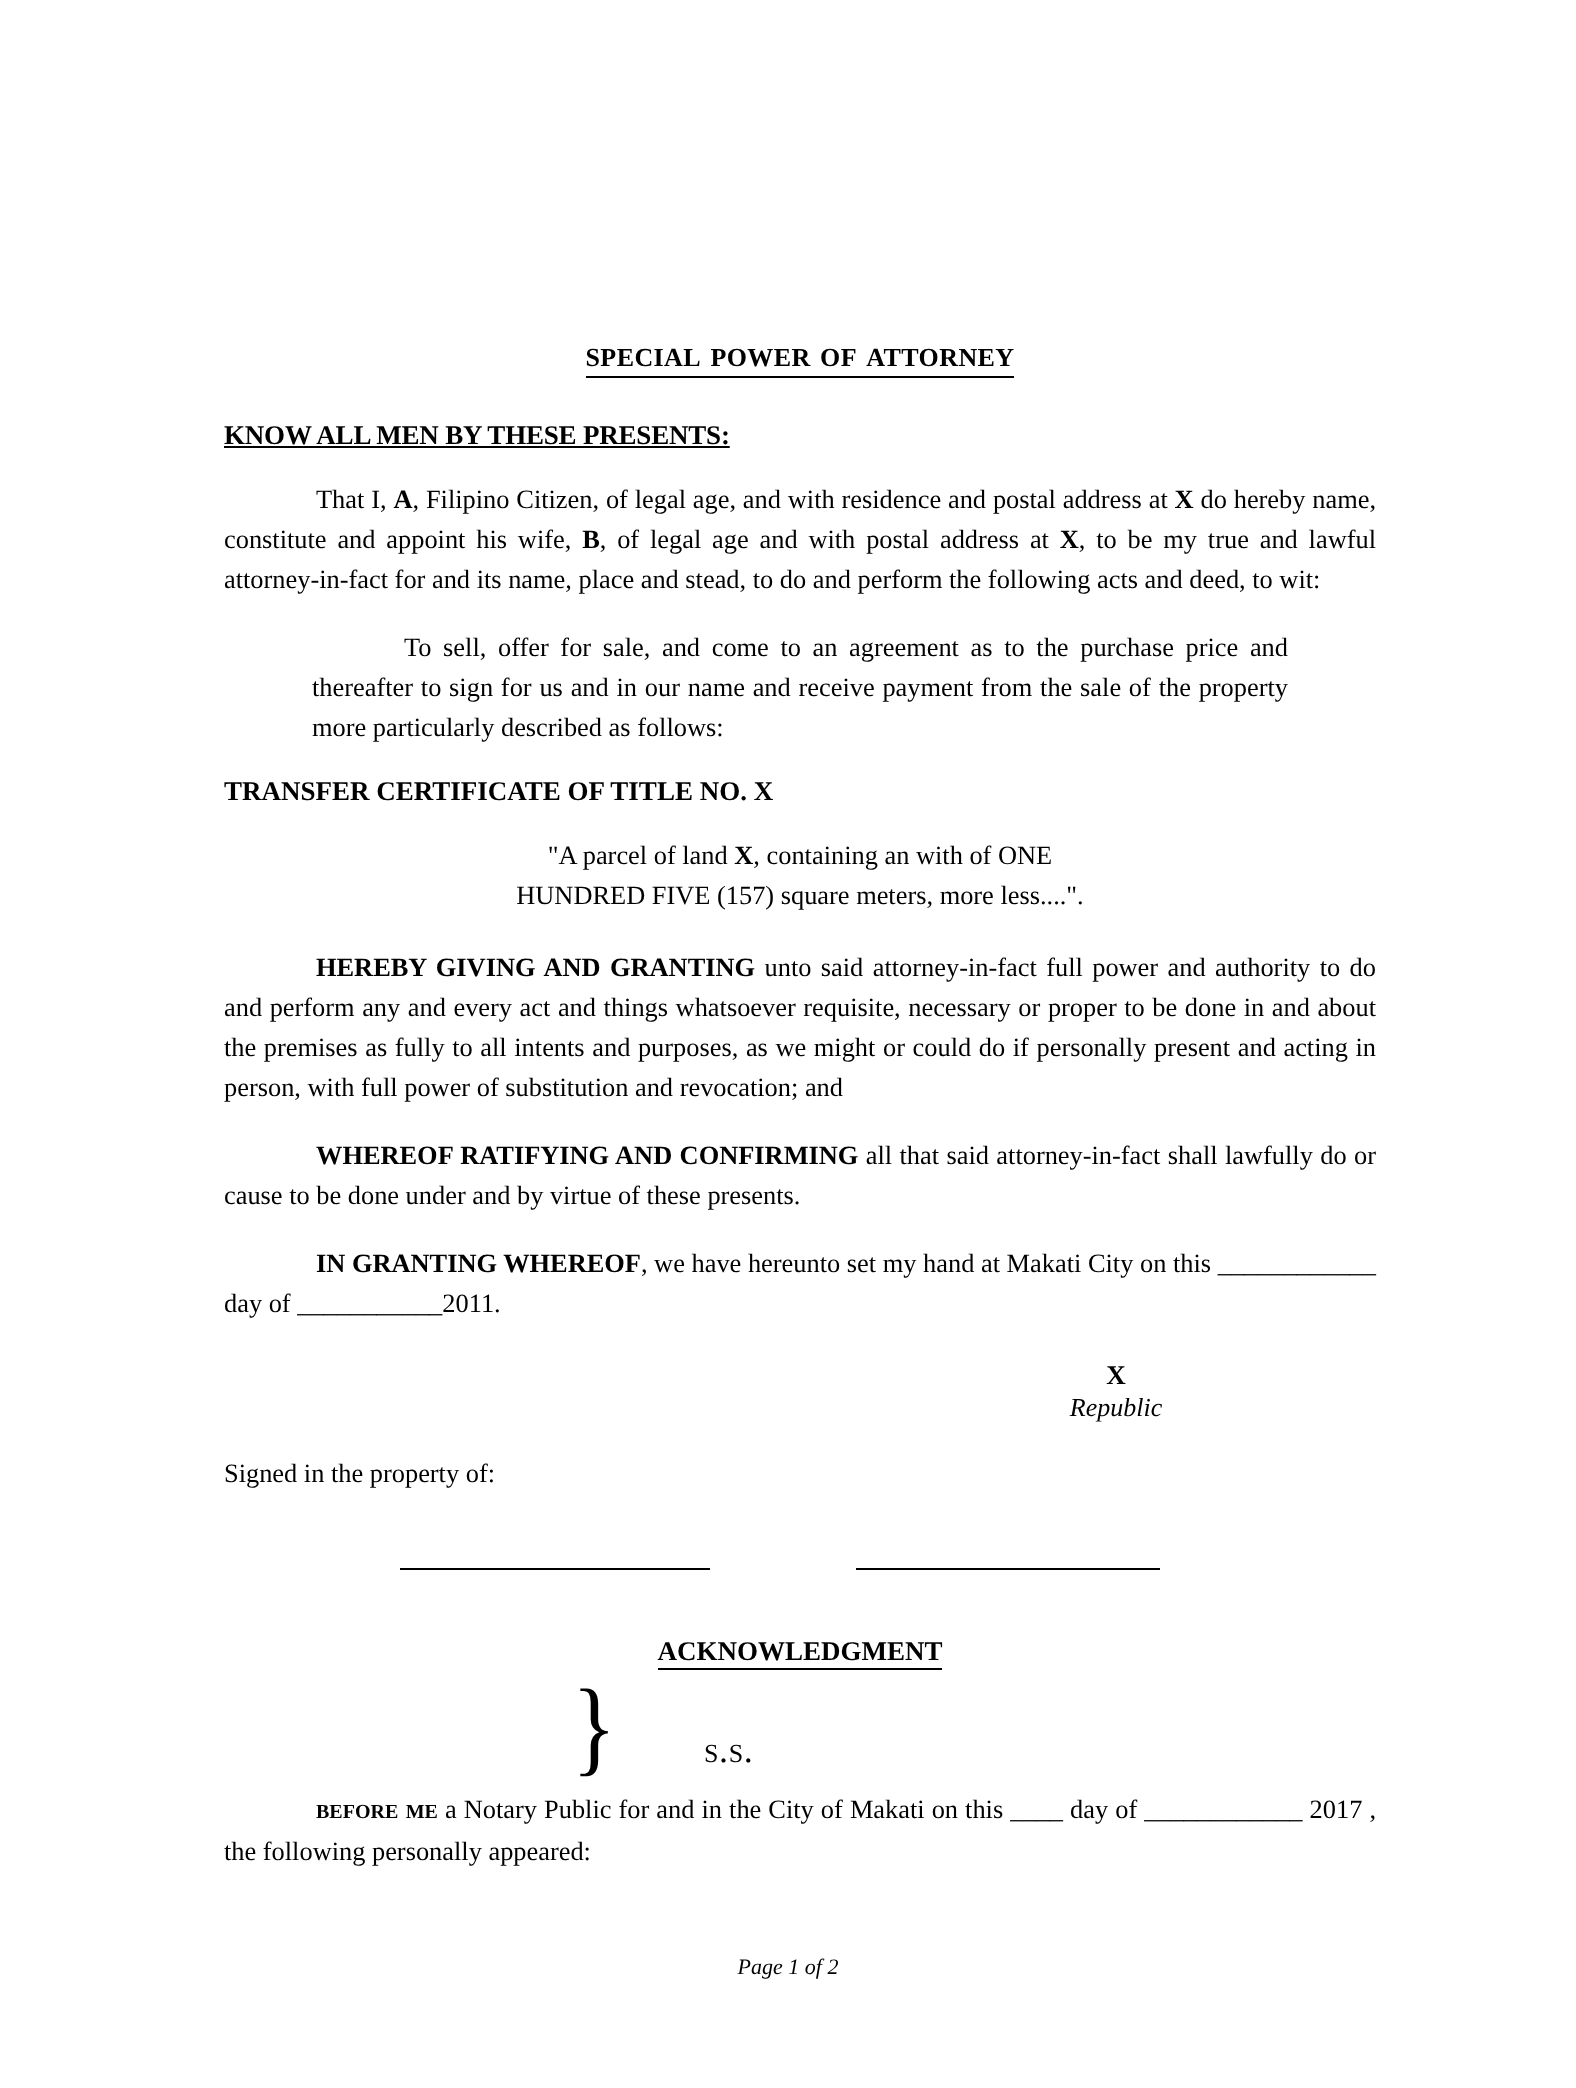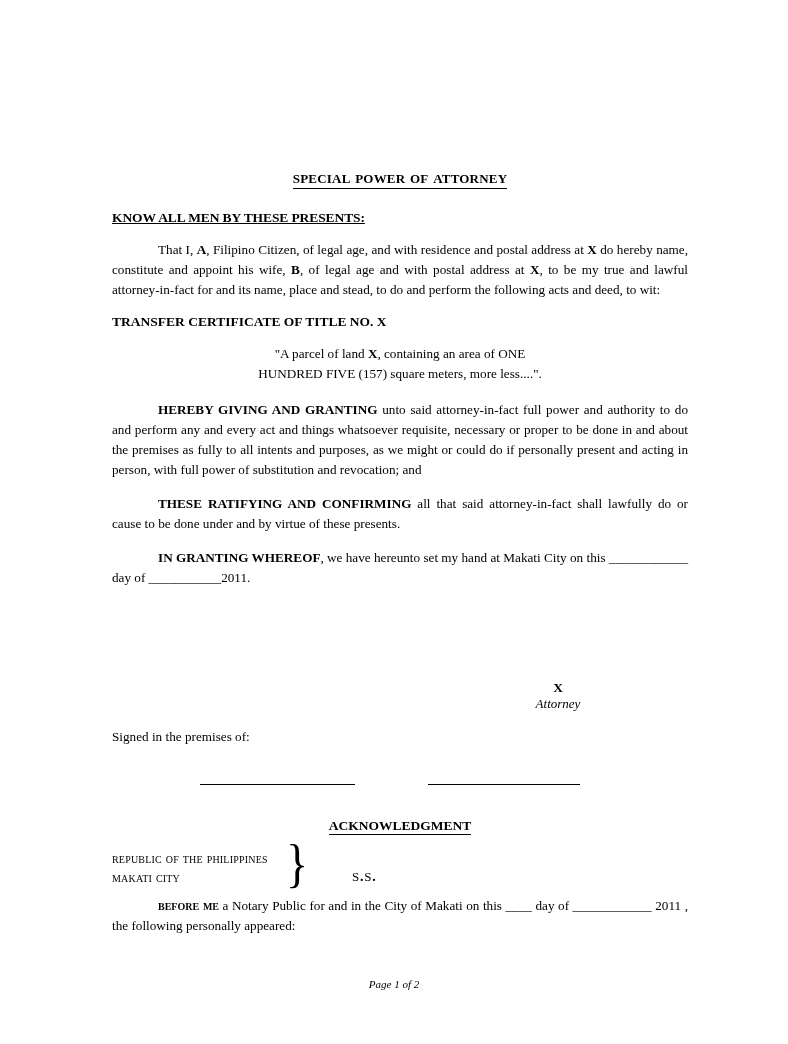--- a/index.html
+++ b/index.html
@@ -210,49 +210,48 @@
 <div class="page">
 
   <div class="content">
 
     <div class="doc-title"><span class="tl-inner">Special Power of Attorney</span></div>
 
     <div class="heading-left">KNOW ALL MEN BY THESE PRESENTS:</div>
 
     <p class="body indent"><span>That I, </span><b class="ph">A</b><span>, Filipino Citizen, of legal age, and with residence and postal address at </span><b class="ph">X</b><span> do hereby name, constitute and appoint his wife, </span><b class="ph">B</b><span>, of legal age and with postal address at </span><b class="ph">X</b><span>, to be my true and lawful attorney-in-fact for and its name, place and stead, to do and perform the following acts and deed, to wit:</span></p>
 
+    <div class="inner-block">
+      <p>To sell, offer for sale, and come to an agreement as to the purchase price and thereafter to sign for us and in our name and receive payment from the sale of the property more particularly described as follows:</p>
+    </div>
 
     <div class="center-head">TRANSFER CERTIFICATE OF TITLE NO. X</div>
 
-    <div class="center-quote"><span>"A parcel of land </span><b class="ph">X</b><span>, containing an area of ONE</span><br><span>HUNDRED FIVE (157) square meters, more less....".</span></div>
+    <div class="center-quote"><span>"A parcel of land </span><b class="ph">X</b><span>, containing an with of ONE</span><br><span>HUNDRED FIVE (157) square meters, more less....".</span></div>
 
     <p class="body indent"><b>HEREBY GIVING AND GRANTING</b><span> unto said attorney-in-fact full power and authority to do and perform any and every act and things whatsoever requisite, necessary or proper to be done in and about the premises as fully to all intents and purposes, as we might or could do if personally present and acting in person, with full power of substitution and revocation; and</span></p>
 
-    <p class="body indent"><b>THESE RATIFYING AND CONFIRMING</b><span> all that said attorney-in-fact shall lawfully do or cause to be done under and by virtue of these presents.</span></p>
+    <p class="body indent"><b>WHEREOF RATIFYING AND CONFIRMING</b><span> all that said attorney-in-fact shall lawfully do or cause to be done under and by virtue of these presents.</span></p>
 
     <p class="body indent"><b>IN GRANTING WHEREOF</b><span>, we have hereunto set my hand at Makati City on this ____________ day of ___________2011.</span></p>
 
   </div>
 
   <div class="principal-block">
     <div class="principal-name">X</div>
-    <div class="principal-role">Attorney</div>
+    <div class="principal-role">Republic</div>
   </div>
 
-  <div class="signed-presence">Signed in the premises of:</div>
+  <div class="signed-presence">Signed in the property of:</div>
 
   <div class="witness-line w1"></div>
   <div class="witness-line w2"></div>
 
   <div class="ack-title"><span>ACKNOWLEDGMENT</span></div>
 
-  <div class="venue">
-    <div class="venue-line">Republic of the Philippines</div>
-    <div class="venue-line">Makati City</div>
-  </div>
   <div class="brace">}</div>
   <div class="ss-label">s.s.</div>
 
-  <div class="notary-para"><span class="smallcaps-bold">Before Me</span><span> a Notary Public for and in the City of Makati on this ____ day of ____________ 2011 , the following personally appeared:</span></div>
+  <div class="notary-para"><span class="smallcaps-bold">Before Me</span><span> a Notary Public for and in the City of Makati on this ____ day of ____________ 2017 , the following personally appeared:</span></div>
 
   <div class="footer">Page 1 of 2</div>
 
 </div>
 
 </body></html>

